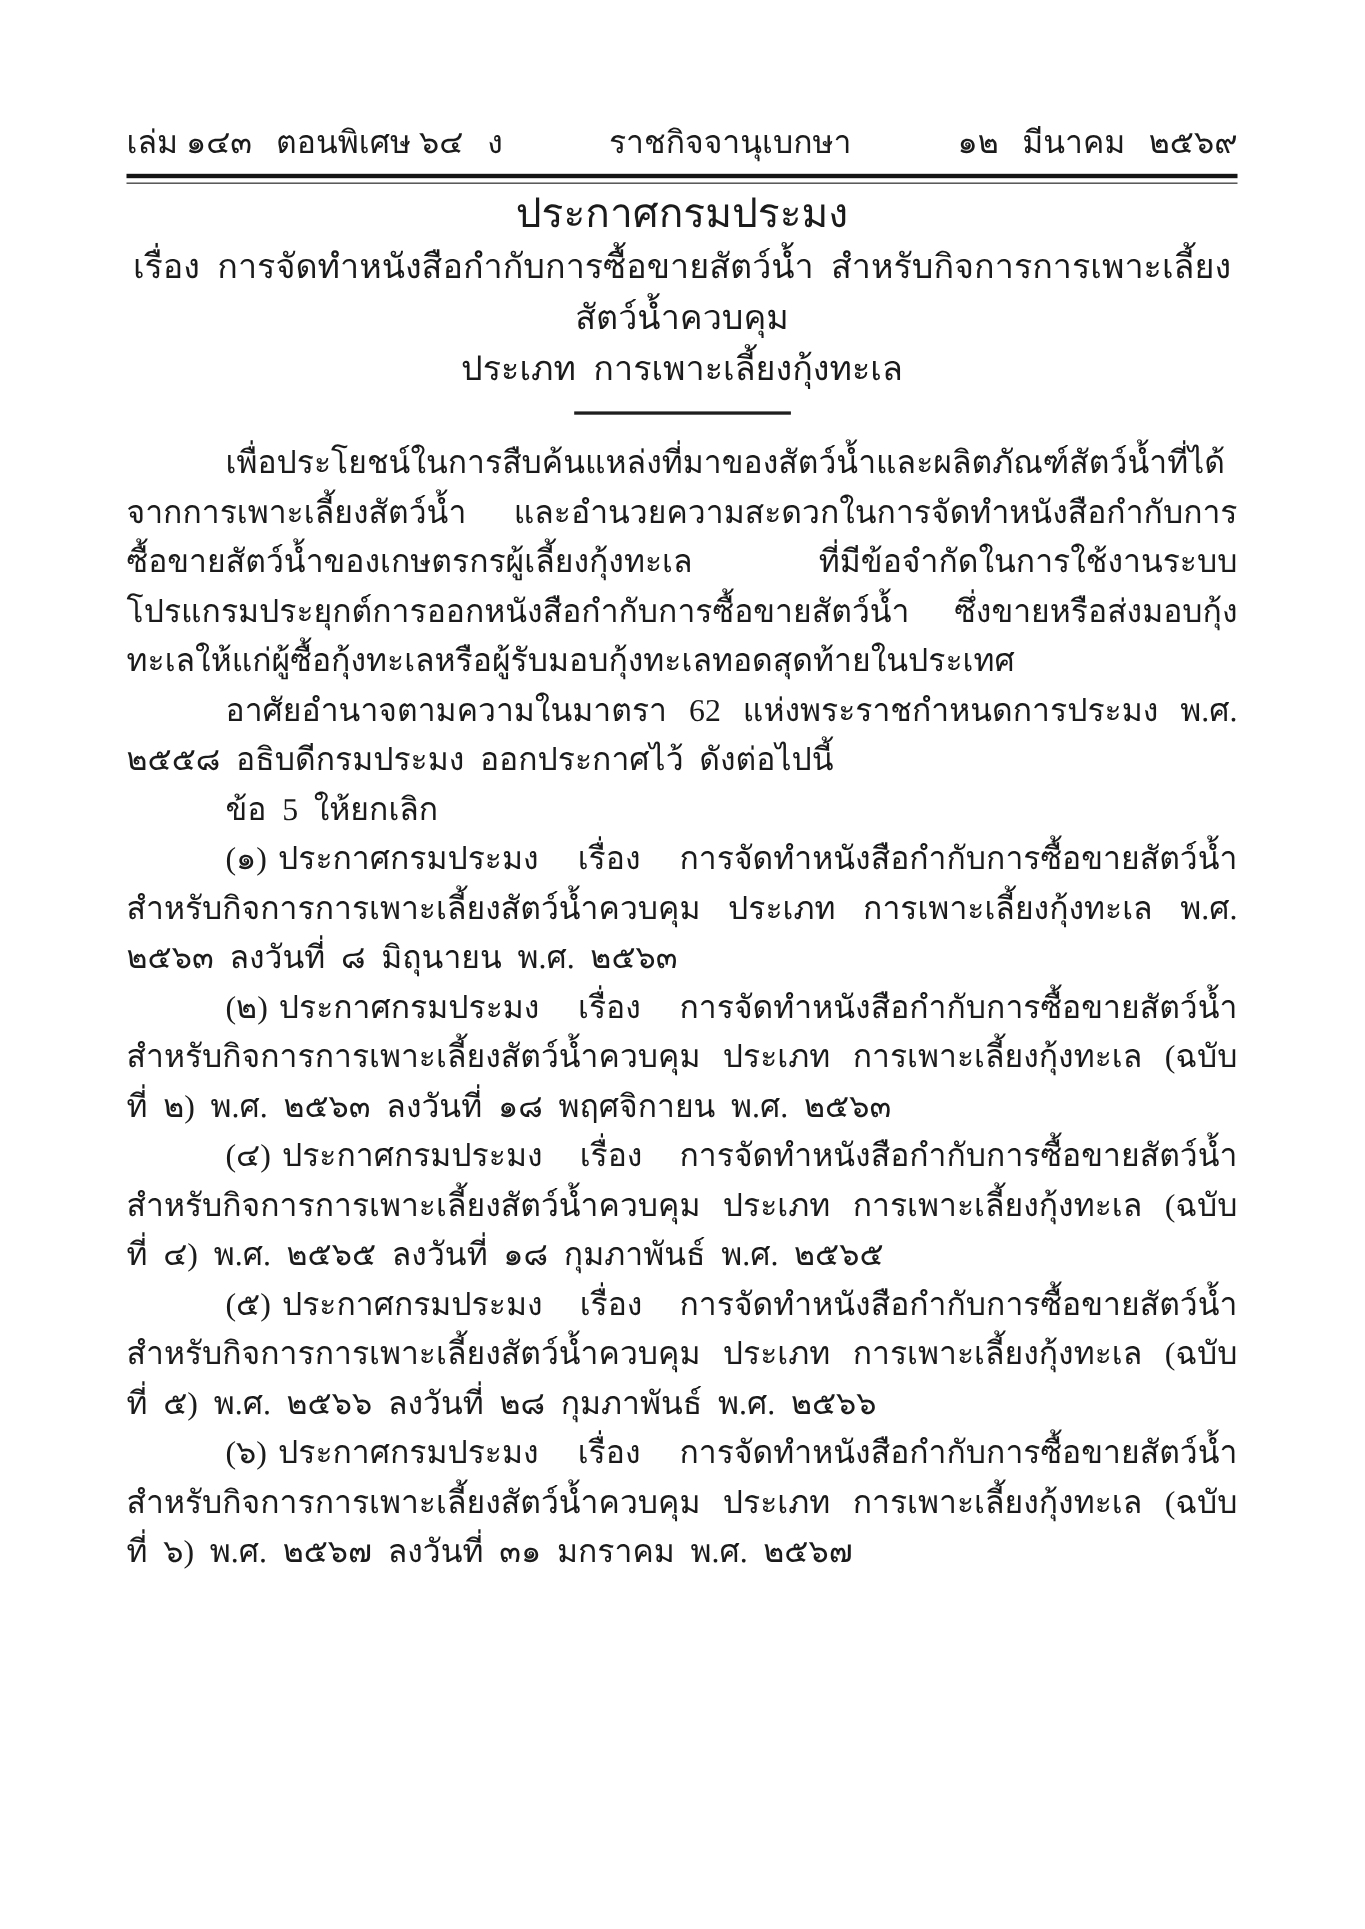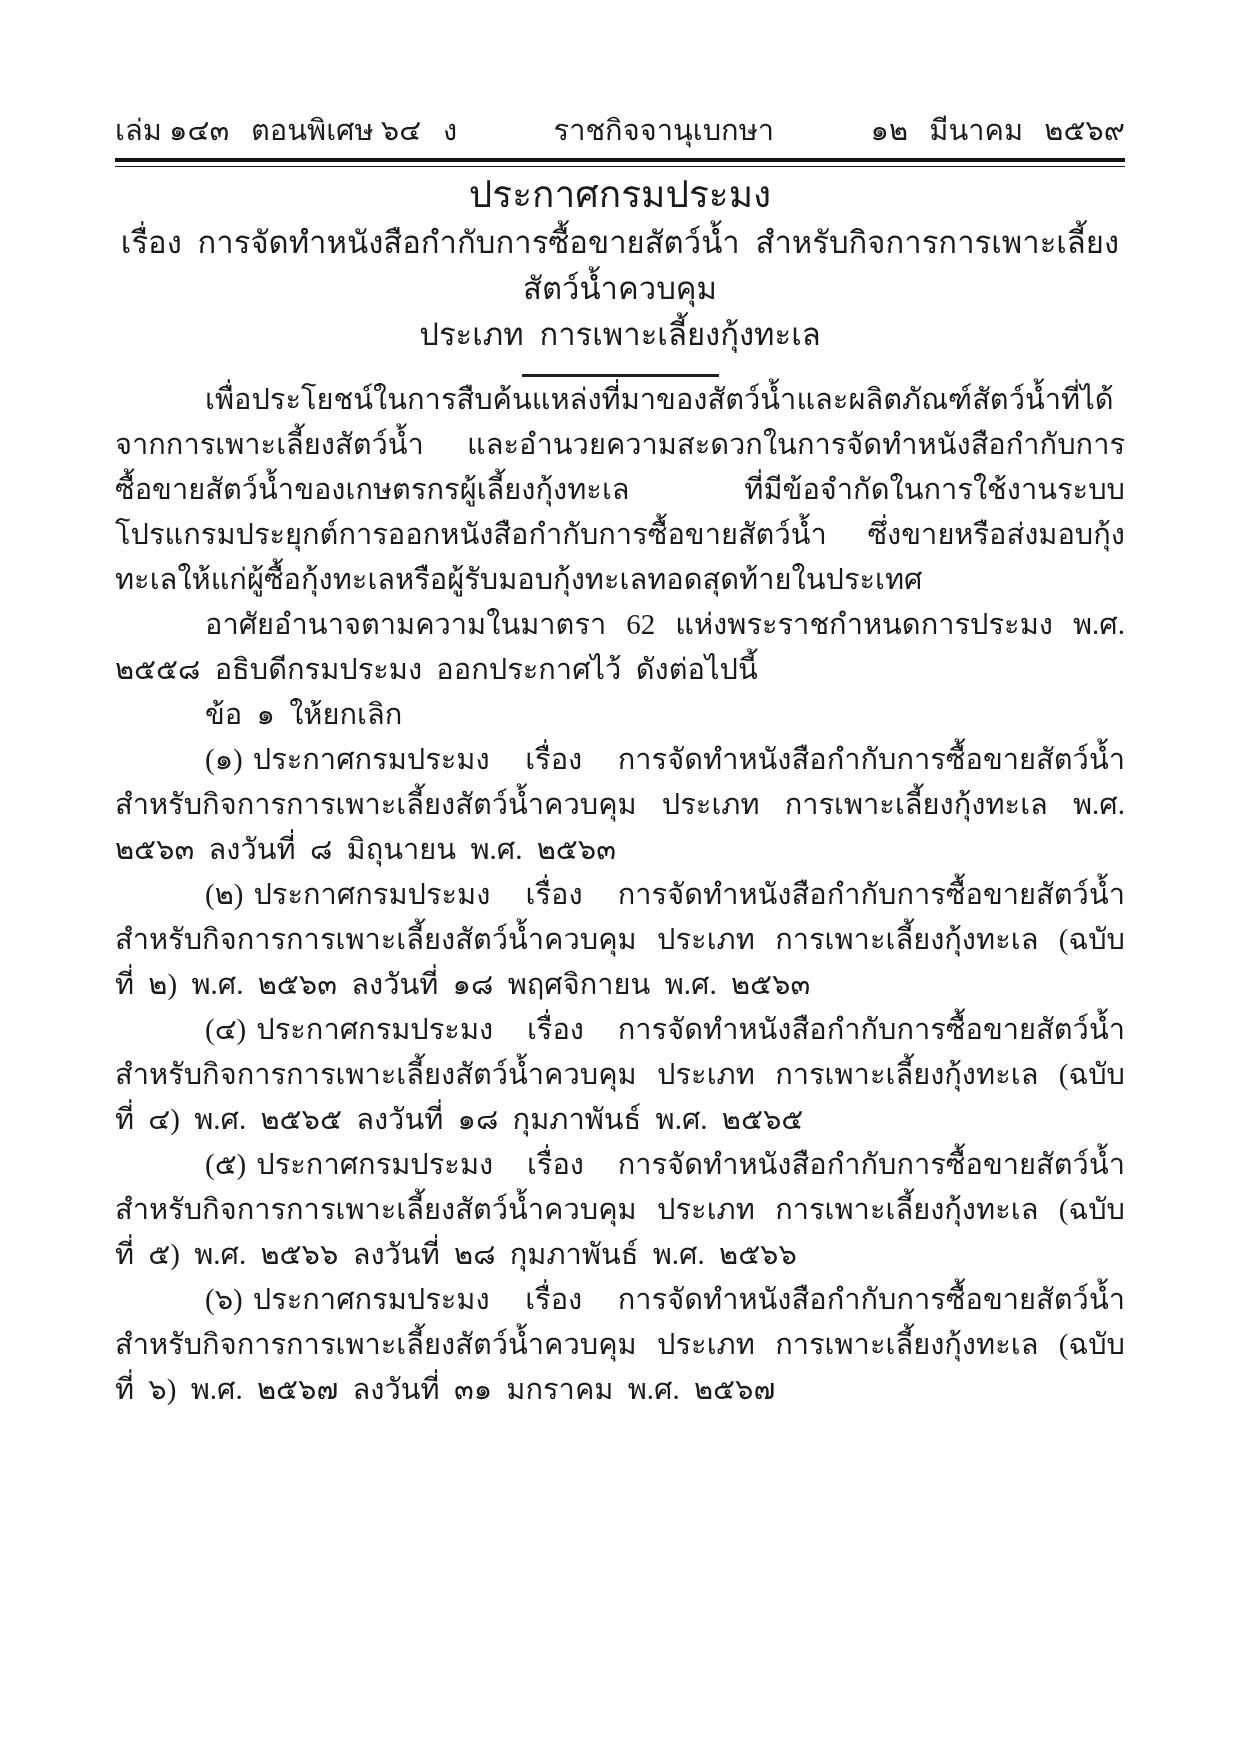--- a/index.html
+++ b/index.html
@@ -61,20 +61,21 @@
     word-spacing: 8px;
   }
   .short-rule {
     width: 197px;
     border: none;
     border-top: 3px solid #1e1e1e;
     margin: 16px auto 0 auto;
   }
   
   .doc-body {
+    margin-top: 22px;
     font-size: 29px;
     line-height: 45px;
     text-align: justify;
     word-spacing: 7px;
   }
   .doc-body p {
     margin: 0;
     text-indent: 90px;
   }
   .item-number { margin-right: 10px; }
@@ -96,21 +97,21 @@
   <section class="title-block">
     <h1 class="title-heading">ประกาศกรมประมง</h1>
     <div class="title-line">เรื่อง การจัดทำหนังสือกำกับการซื้อขายสัตว์น้ำ สำหรับกิจการการเพาะเลี้ยงสัตว์น้ำควบคุม</div>
     <div class="title-line">ประเภท การเพาะเลี้ยงกุ้งทะเล</div>
     <hr class="short-rule">
   </section>
 
   <section class="doc-body">
     <p>เพื่อประโยชน์ในการสืบค้นแหล่งที่มาของสัตว์น้ำและผลิตภัณฑ์สัตว์น้ำที่ได้จากการเพาะเลี้ยงสัตว์น้ำ และอำนวยความสะดวกในการจัดทำหนังสือกำกับการซื้อขายสัตว์น้ำของเกษตรกรผู้เลี้ยงกุ้งทะเล ที่มีข้อจำกัดในการใช้งานระบบโปรแกรมประยุกต์การออกหนังสือกำกับการซื้อขายสัตว์น้ำ ซึ่งขายหรือส่งมอบกุ้งทะเลให้แก่ผู้ซื้อกุ้งทะเลหรือผู้รับมอบกุ้งทะเลทอดสุดท้ายในประเทศ</p>
     <p>อาศัยอำนาจตามความในมาตรา 62 แห่งพระราชกำหนดการประมง พ.ศ. ๒๕๕๘ อธิบดีกรมประมง ออกประกาศไว้ ดังต่อไปนี้</p>
-    <p>ข้อ ๑  ให้ยกเลิก</p>
+    <p>ข้อ 5  ให้ยกเลิก</p>
 
     <p><span class="item-number">(๑)</span><span>ประกาศกรมประมง เรื่อง การจัดทำหนังสือกำกับการซื้อขายสัตว์น้ำ สำหรับกิจการการเพาะเลี้ยงสัตว์น้ำควบคุม ประเภท การเพาะเลี้ยงกุ้งทะเล พ.ศ. ๒๕๖๓ ลงวันที่ ๘ มิถุนายน พ.ศ. ๒๕๖๓</span></p>
 
     <p><span class="item-number">(๒)</span><span>ประกาศกรมประมง เรื่อง การจัดทำหนังสือกำกับการซื้อขายสัตว์น้ำ สำหรับกิจการการเพาะเลี้ยงสัตว์น้ำควบคุม ประเภท การเพาะเลี้ยงกุ้งทะเล (ฉบับที่ ๒) พ.ศ. ๒๕๖๓ ลงวันที่ ๑๘ พฤศจิกายน พ.ศ. ๒๕๖๓</span></p>
 
 
     <p><span class="item-number">(๔)</span><span>ประกาศกรมประมง เรื่อง การจัดทำหนังสือกำกับการซื้อขายสัตว์น้ำ สำหรับกิจการการเพาะเลี้ยงสัตว์น้ำควบคุม ประเภท การเพาะเลี้ยงกุ้งทะเล (ฉบับที่ ๔) พ.ศ. ๒๕๖๕ ลงวันที่ ๑๘ กุมภาพันธ์ พ.ศ. ๒๕๖๕</span></p>
 
     <p><span class="item-number">(๕)</span><span>ประกาศกรมประมง เรื่อง การจัดทำหนังสือกำกับการซื้อขายสัตว์น้ำ สำหรับกิจการการเพาะเลี้ยงสัตว์น้ำควบคุม ประเภท การเพาะเลี้ยงกุ้งทะเล (ฉบับที่ ๕) พ.ศ. ๒๕๖๖ ลงวันที่ ๒๘ กุมภาพันธ์ พ.ศ. ๒๕๖๖</span></p>
 

